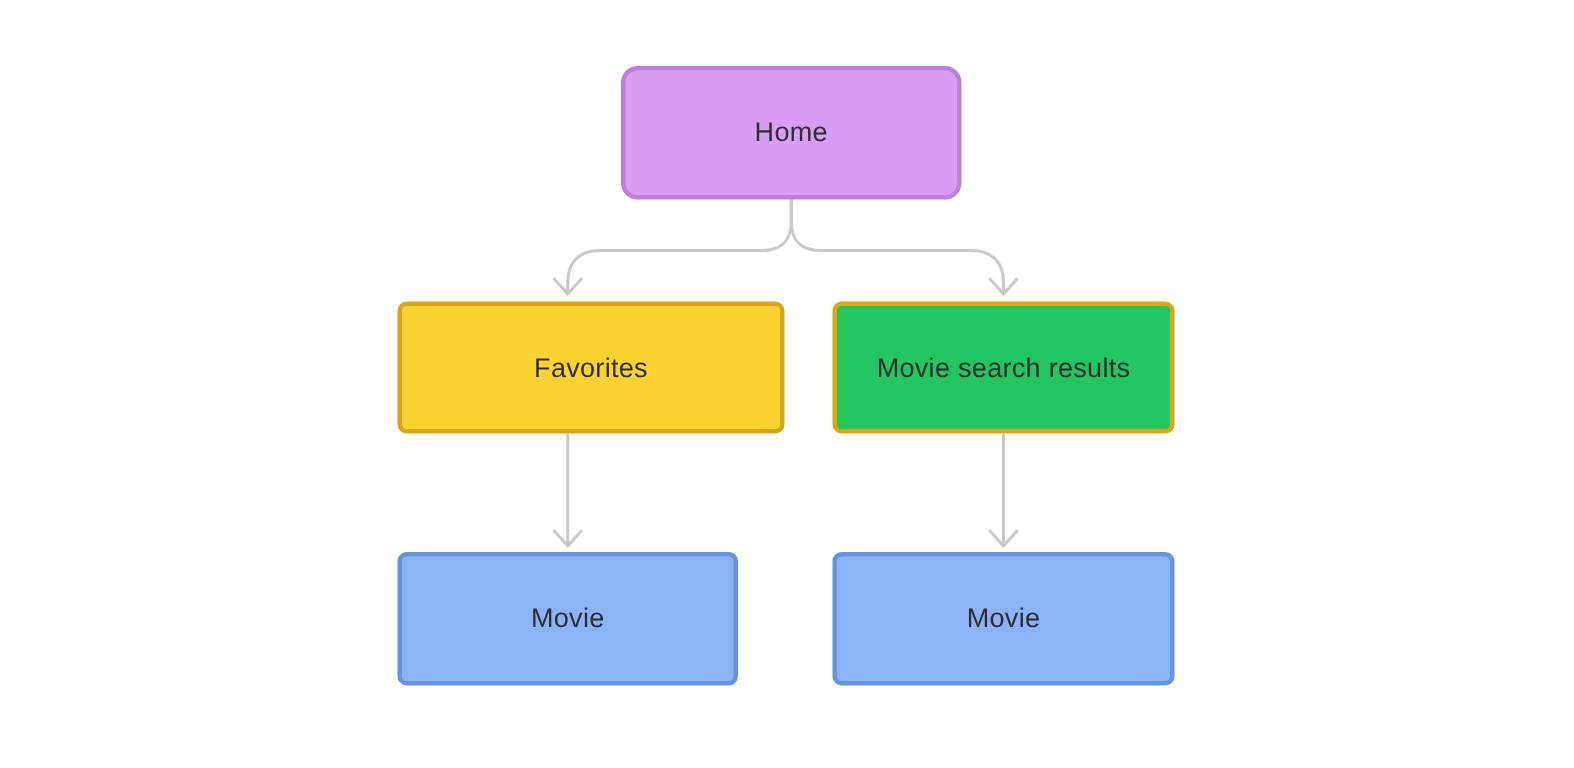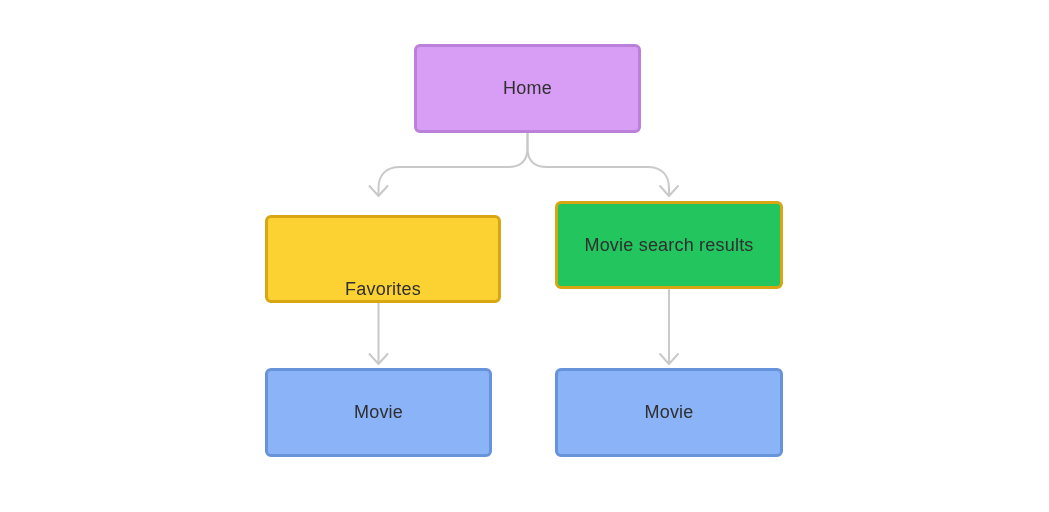--- a/index.html
+++ b/index.html
@@ -34,21 +34,21 @@
     display: flex;
     align-items: center;
     justify-content: center;
   }
   .node-label {
     font-size: 18px;
     letter-spacing: 0.2px;
     white-space: nowrap;
   }
   .node-home         { left: 414px; top: 44px;  width: 227px; height: 89px; }
-  .node-favorites    { left: 265px; top: 215px; width: 236px; height: 88px; align-items: flex-end; }
+  .node-favorites    { left: 265px; top: 201px; width: 258px; height: 88px; }
   .node-movie-search { left: 555px; top: 201px; width: 228px; height: 88px; }
   .node-movie-left   { left: 265px; top: 368px; width: 227px; height: 89px; }
   .node-movie-right  { left: 555px; top: 368px; width: 228px; height: 89px; }
 </style>
 </head>
 <body>
 
 <div class="canvas">
 
   <svg class="edges" width="1049" height="512" viewBox="0 0 1049 512">
@@ -68,21 +68,21 @@
       <path d="M369.5,354 L378.5,364 L387.5,354"></path>
     </g>
 
     <g style="stroke: rgb(201, 201, 201);">
       <path d="M669,290 L669,362"></path>
       <path d="M660,354 L669,364 L678,354"></path>
     </g>
 
   </svg>
 
-  <div class="node node-home" style="background-color: rgb(216, 157, 245); border-color: rgb(187, 128, 217);">
+  <div class="node node-home" style="background-color: rgb(216, 157, 245); border-color: rgb(187, 128, 217); border-radius: 11px;">
     <span class="node-label" style="color: rgb(47, 47, 47);">Home</span>
   </div>
 
   <div class="node node-favorites" style="background-color: rgb(252, 210, 51); border-color: rgb(216, 165, 19);">
     <span class="node-label" style="color: rgb(47, 47, 47);">Favorites</span>
   </div>
 
   <div class="node node-movie-search" style="background-color: #22c55e; border-color: rgb(216, 165, 19);">
     <span class="node-label" style="color: rgb(47, 47, 47);">Movie search results</span>
   </div>

